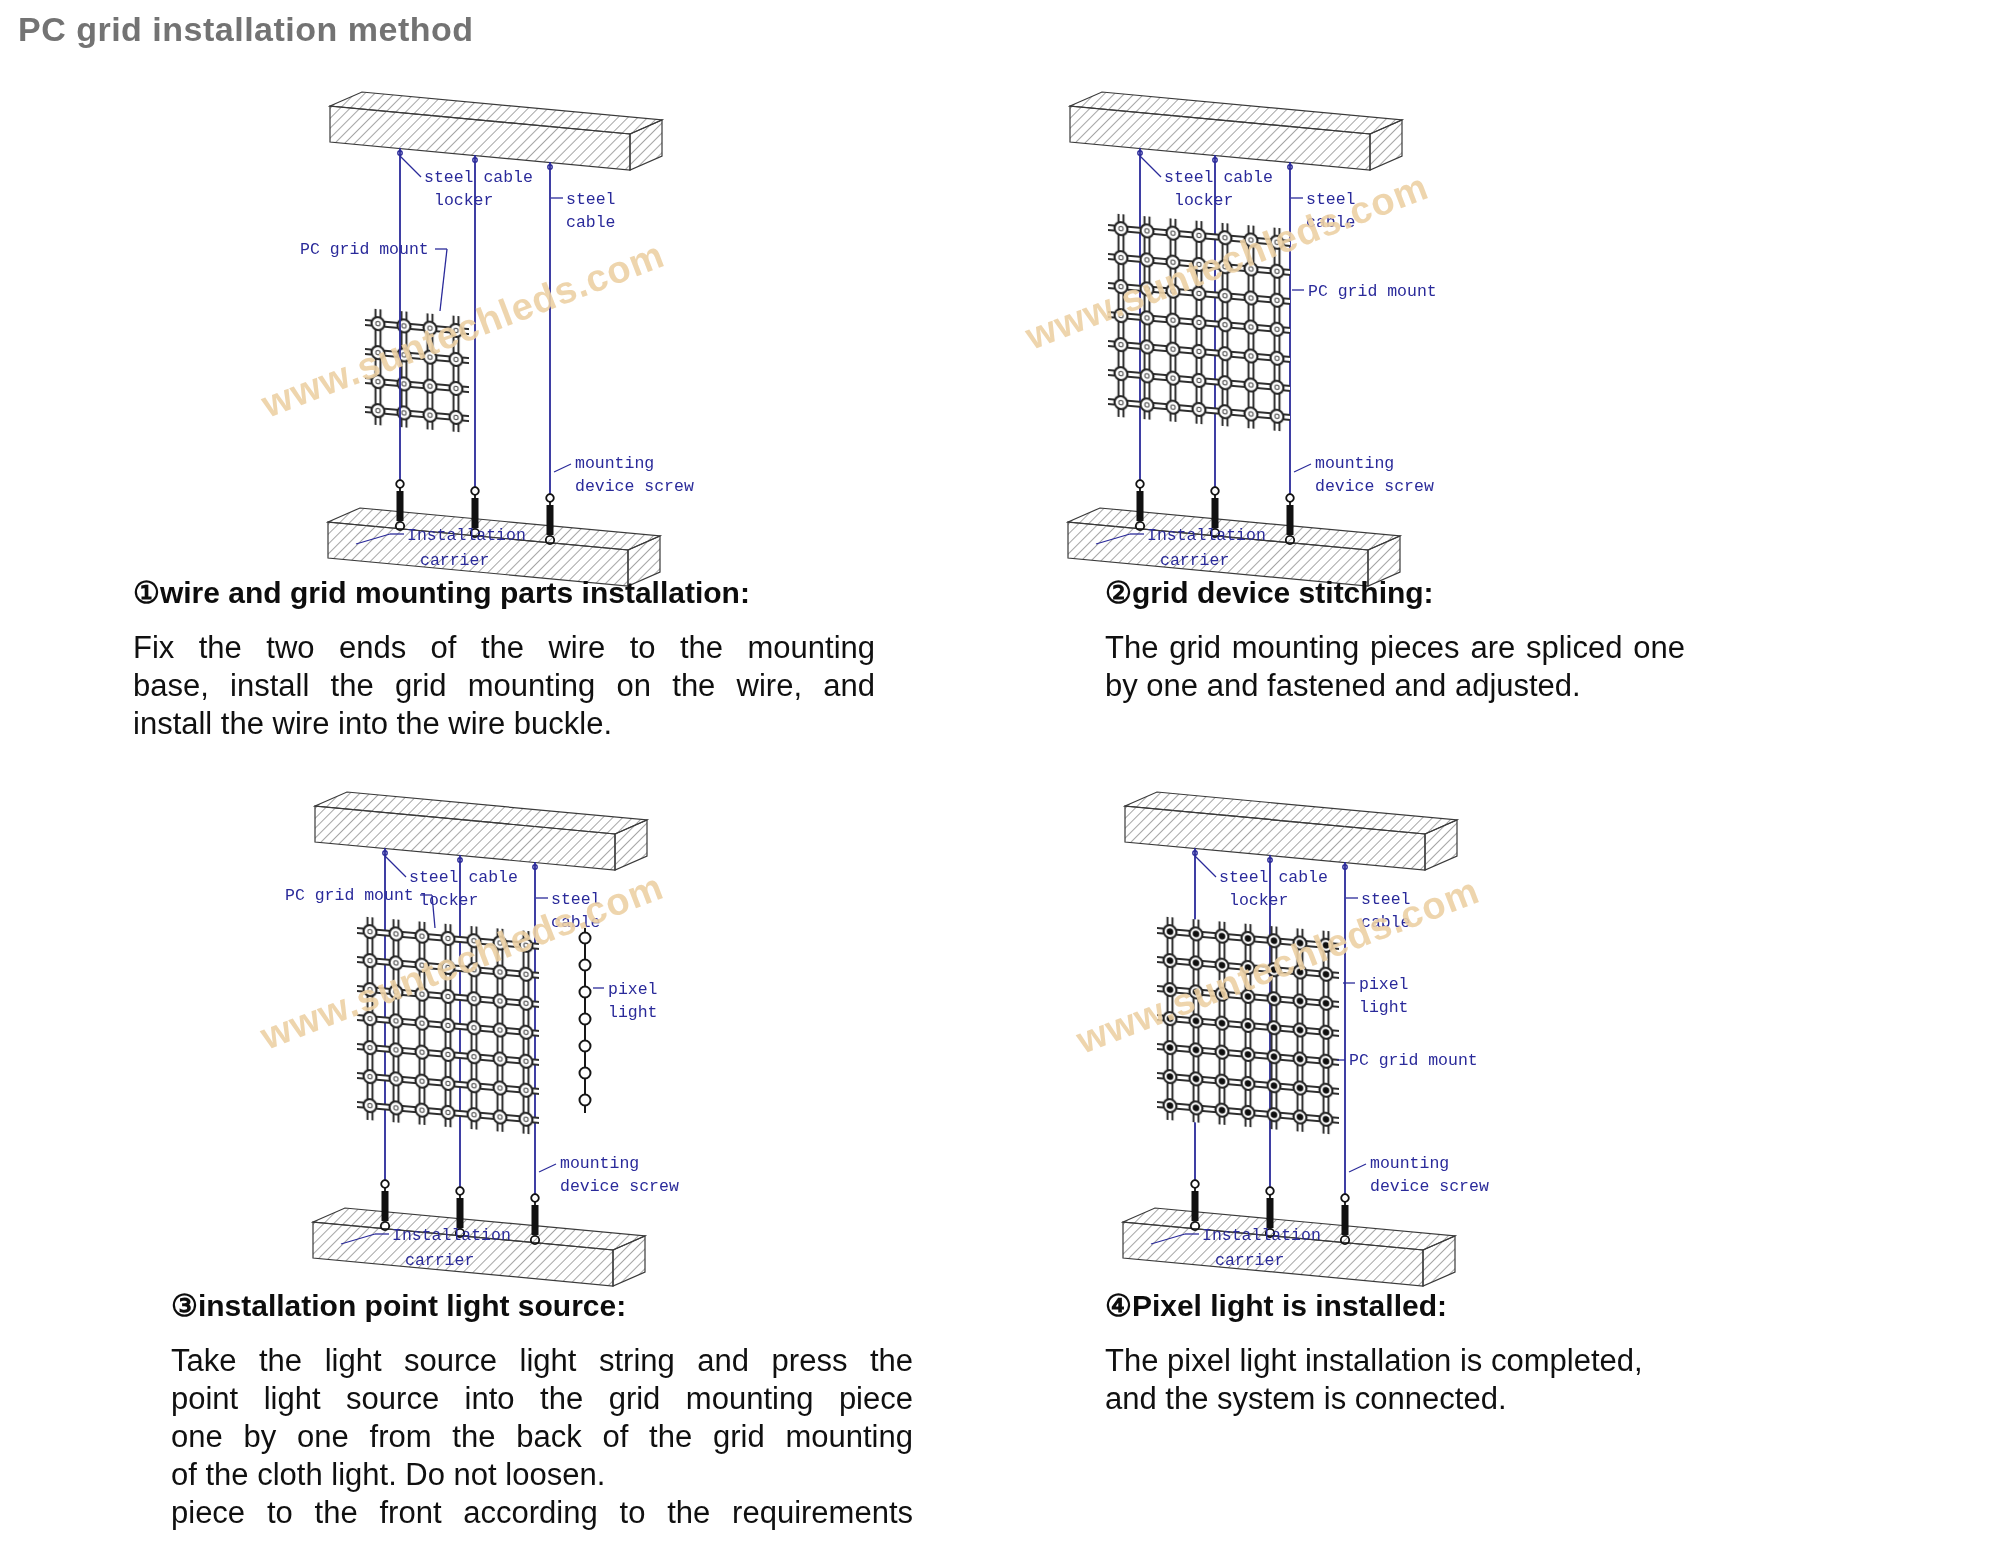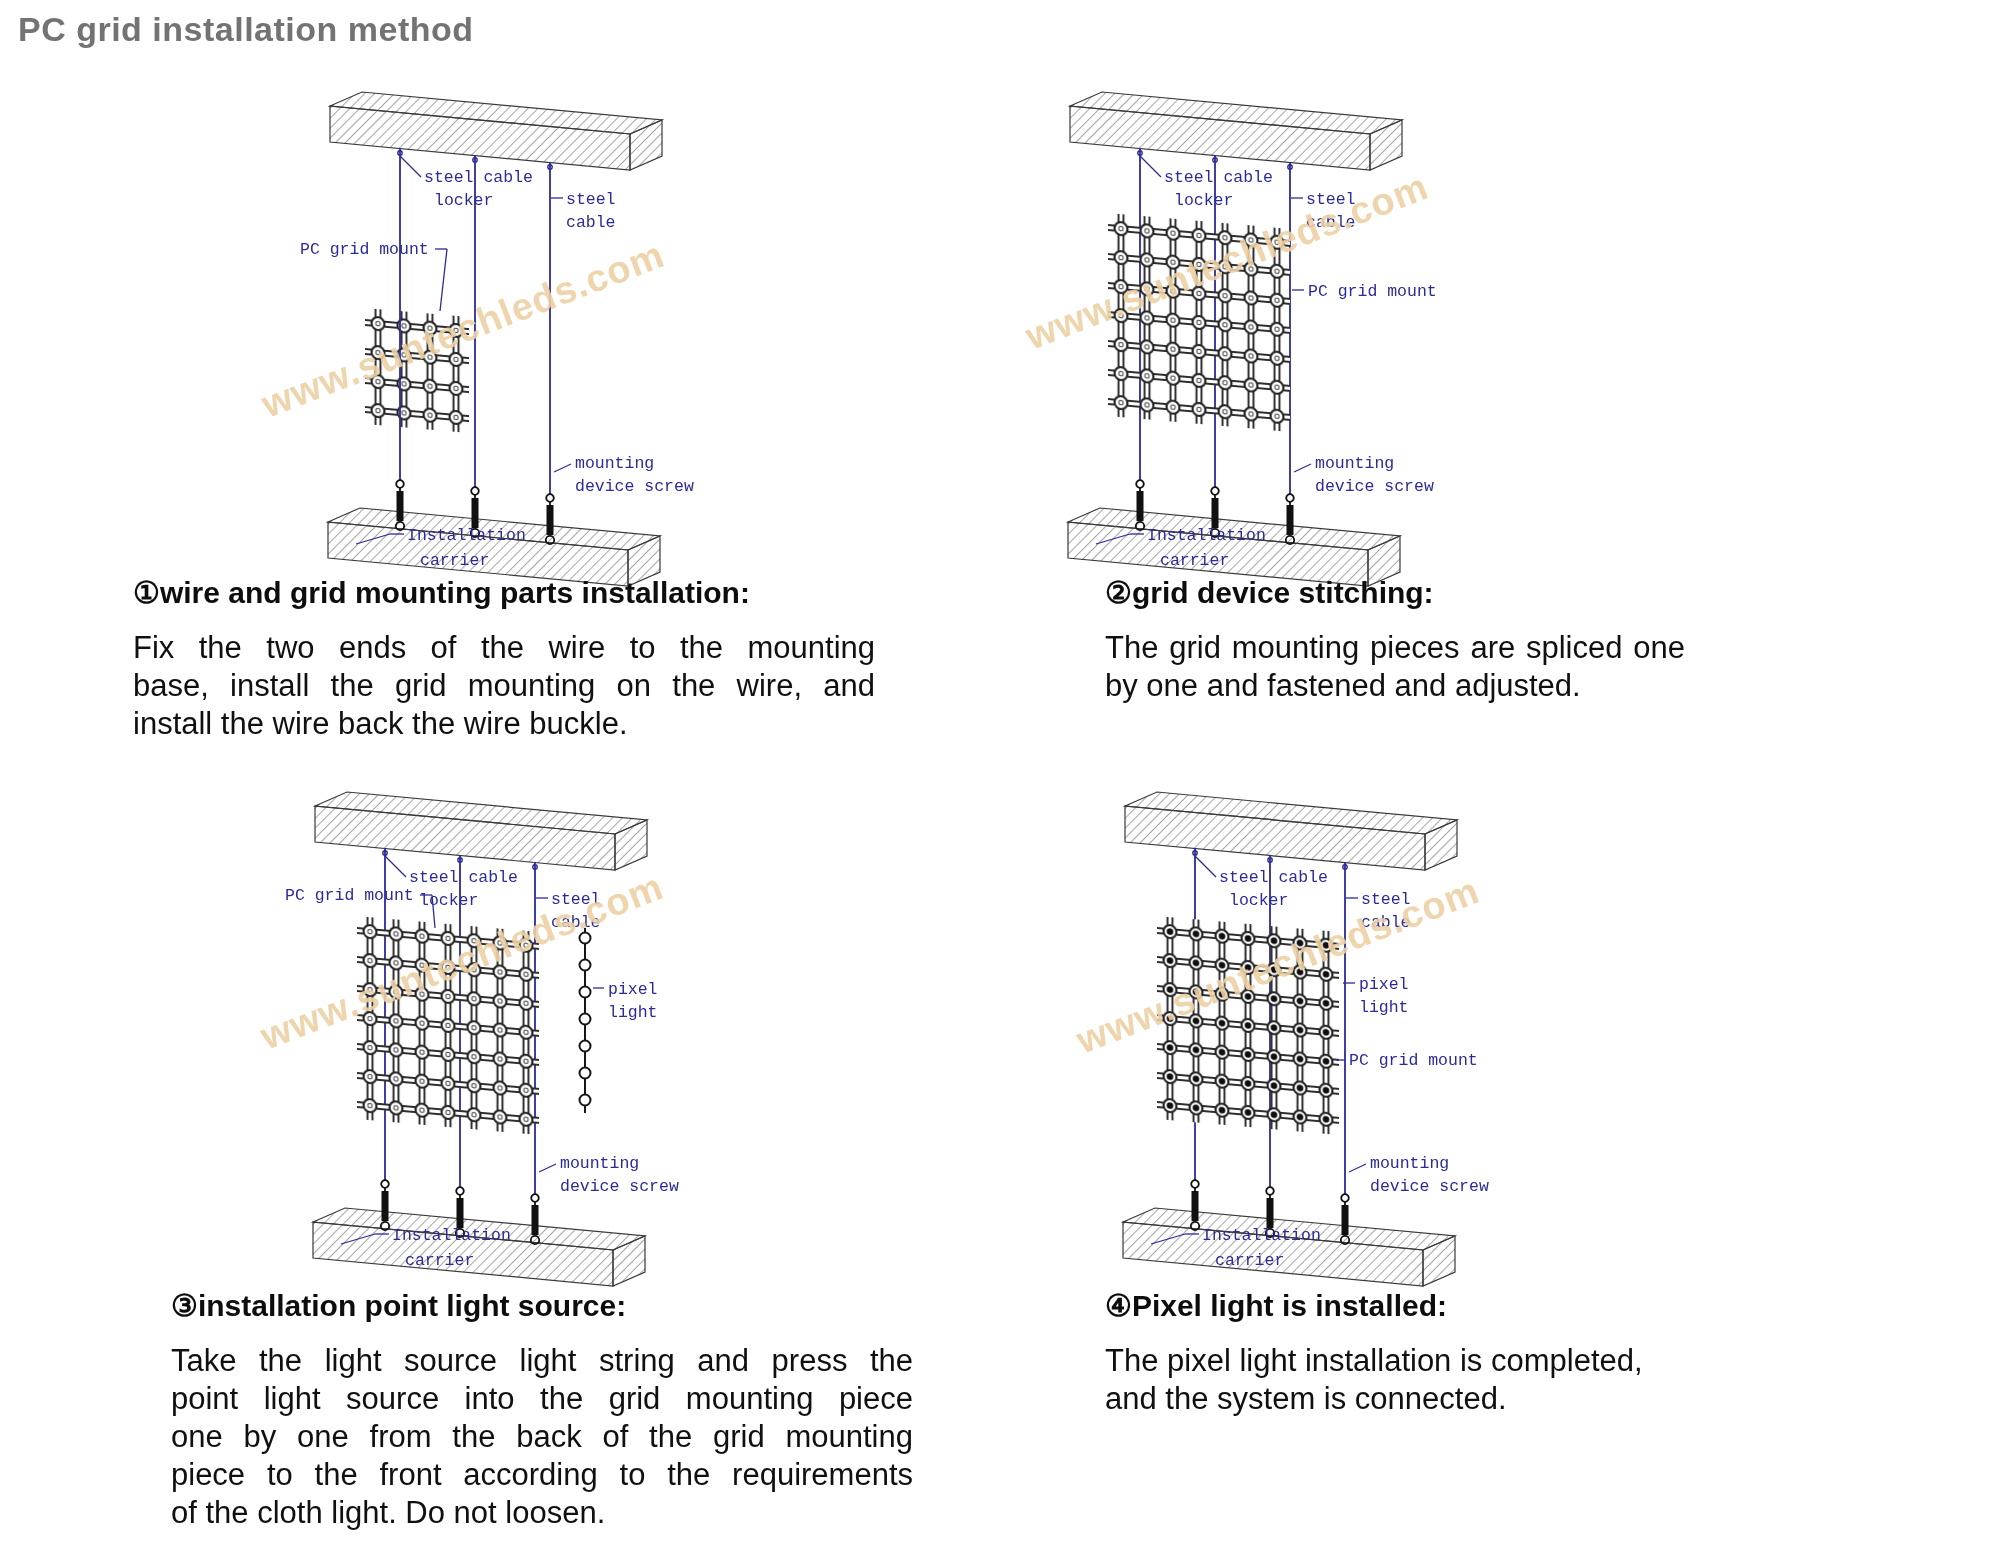--- a/index.html
+++ b/index.html
@@ -243,35 +243,35 @@
     <text class="lbl" x="120" y="487">carrier</text>
 
     <text class="wm" transform="translate(-12,276) rotate(-21)">www.suntechleds.com</text>
   </g>
 </svg>
 
 <div class="cap" style="left:133px;top:575px;width:742px;">
   <h2>①wire and grid mounting parts installation:</h2>
   <div class="ln just">Fix the two ends of the wire to the mounting</div>
   <div class="ln just">base, install the grid mounting on the wire, and</div>
-  <div class="ln">install the wire back the wire buckle.</div>
+  <div class="ln">install the wire into the wire buckle.</div>
 </div>
 
 <div class="cap" style="left:1105px;top:575px;width:580px;">
   <h2>②grid device stitching:</h2>
   <div class="ln just">The grid mounting pieces are spliced one</div>
   <div class="ln">by one and fastened and adjusted.</div>
 </div>
 
 <div class="cap" style="left:130px;top:1288px;width:742px;margin-left:41px;">
   <h2>③installation point light source:</h2>
   <div class="ln just">Take the light source light string and press the</div>
   <div class="ln just">point light source into the grid mounting piece</div>
   <div class="ln just">one by one from the back of the grid mounting</div>
+  <div class="ln">of the cloth light. Do not loosen.</div>
   <div class="ln just">piece to the front according to the requirements</div>
-  <div class="ln">of the cloth light. Do not loosen.</div>
 </div>
 
 <div class="cap" style="left:1105px;top:1288px;width:580px;">
   <h2>④Pixel light is installed:</h2>
   <div class="ln">The pixel light installation is completed,</div>
   <div class="ln">and the system is connected.</div>
 </div>
 
 </body></html>

